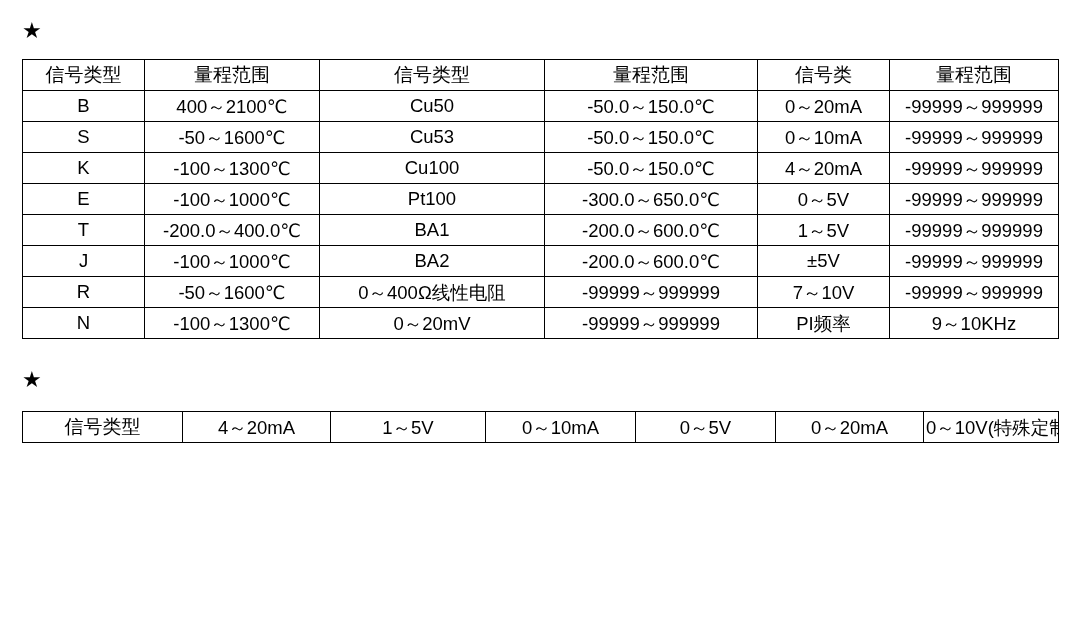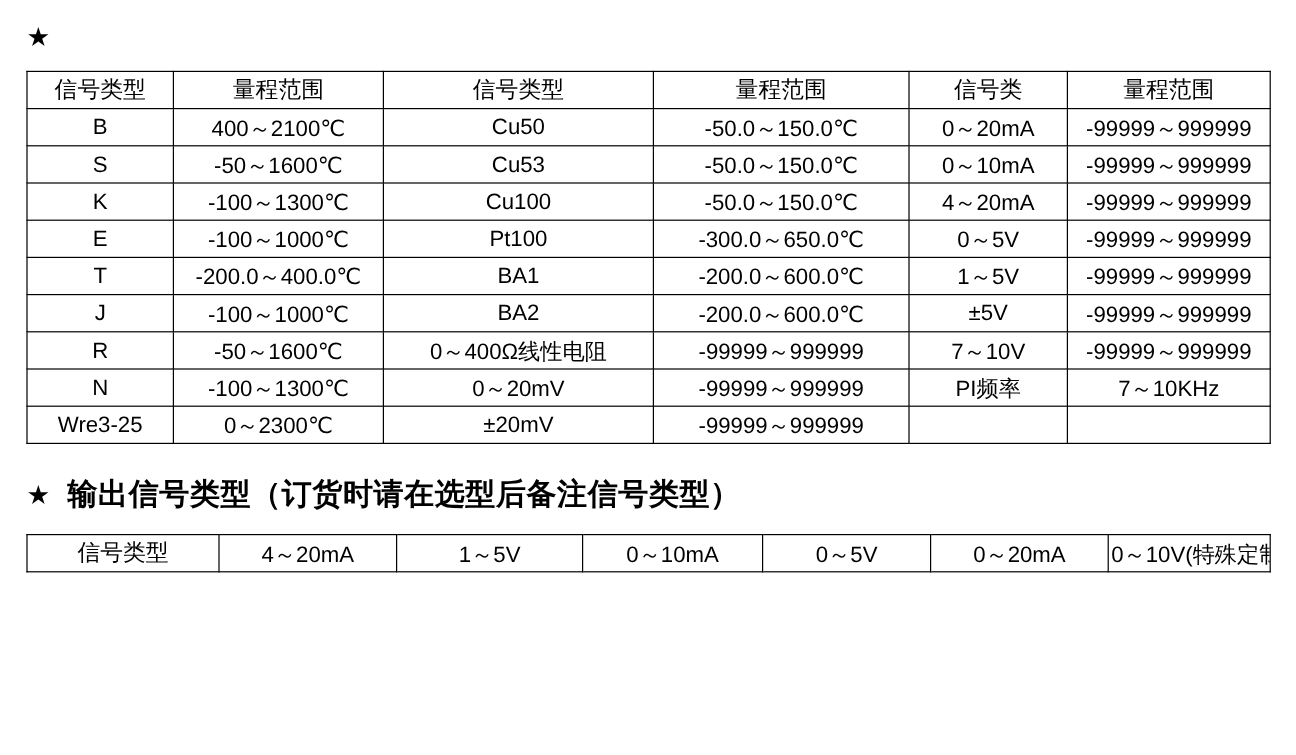--- a/index.html
+++ b/index.html
@@ -171,36 +171,27 @@
         <td>-99999～999999</td>
         <td>7～10V</td>
         <td>-99999～999999</td>
       </tr>
       <tr>
         <td>N</td>
         <td>-100～1300℃</td>
         <td>0～20mV</td>
         <td>-99999～999999</td>
         <td>PI频率</td>
-        <td>7～10KHz</td>
-      </tr>
-      <tr>
-        <td>Wre3-25</td>
-        <td>0～2300℃</td>
-        <td>±20mV</td>
-        <td>-99999～999999</td>
-        <td class="empty-cell"></td>
-        <td class="empty-cell"></td>
+        <td>9～10KHz</td>
       </tr>
     </tbody>
   </table>
 
   <div class="section-heading heading-2">
     <span class="star">★</span>
-    <span>输出信号类型（订货时请在选型后备注信号类型）</span>
   </div>
 
   <table class="grid t-output">
     <colgroup>
       <col class="o0">
         <col class="o1">
         <col class="o2">
         <col class="o3">
         <col class="o4">
         <col class="o5">

